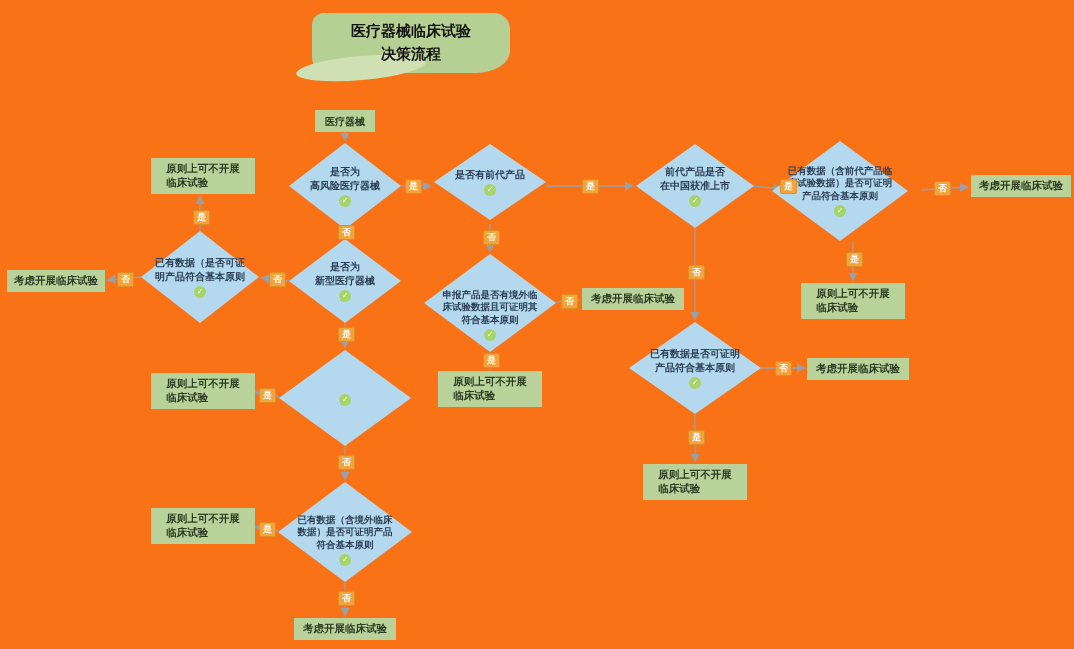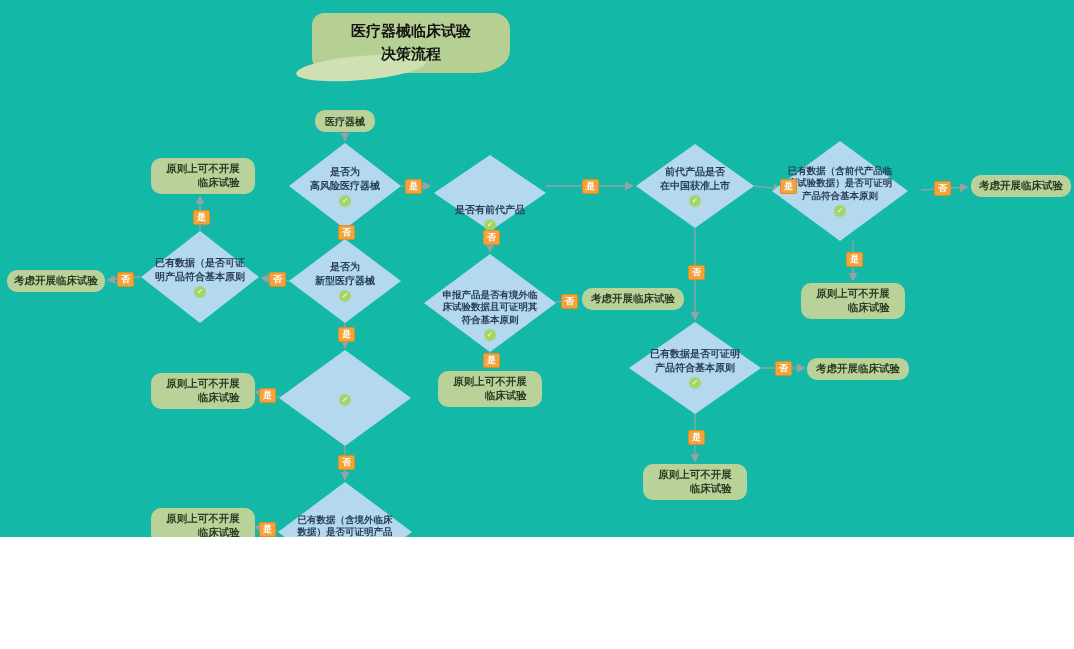--- a/index.html
+++ b/index.html
@@ -1,35 +1,35 @@
 <!DOCTYPE html>
 <html><head>
 <meta charset="utf-8">
 <style>
   html,body { margin:0; padding:0; background:#ffffff; }
   body { font-family:"DejaVu Sans","Liberation Sans",sans-serif; }
-  .canvas { position:relative; width:1074px; height:537px; background:#14b8a6; overflow:hidden; }
+  .canvas { position:relative; width:1074px; height:649px; background:#f97316; overflow:hidden; }
   .edges { position:absolute; left:0; top:0; width:1074px; height:649px; }
 
   .title-banner {
     position:absolute; left:312px; top:13px; width:198px; height:60px;
     background:#b6cf92; border-radius:12px 16px 34px 16px / 12px 16px 22px 16px;
     display:flex; align-items:center; justify-content:center; text-align:center;
     font-size:15px; font-weight:700; color:#141414; white-space:pre-line; line-height:1.55;
     z-index:2;
   }
   .title-banner::after {
     content:""; position:absolute; left:-16px; bottom:-7px; width:130px; height:24px;
     background:#cfe0b2; border-radius:50%; transform:rotate(-5deg); z-index:-1;
   }
 
   .start, .term {
     position:absolute; background:#b8d29a; color:#2d3b22;
-    font-size:10.5px; font-weight:700; text-align:right;
-    border-radius:10px; display:flex; align-items:center; justify-content:center;
+    font-size:10.5px; font-weight:700; text-align:left;
+    border-radius:0; display:flex; align-items:center; justify-content:center;
     white-space:pre-line; line-height:1.3; padding:2px 4px; box-sizing:border-box; z-index:2;
   }
 
   .diamond {
     position:absolute; display:flex; flex-direction:column; align-items:center;
     justify-content:center; text-align:center; z-index:2;
   }
   .diamond::before {
     content:""; position:absolute; left:0; top:0; right:0; bottom:0;
     background:#b4d9ee; clip-path:polygon(50% 0,100% 50%,50% 100%,0 50%);
@@ -88,21 +88,21 @@
 决策流程</div>
 
   <div class="start" style="left:315px;top:110px;width:60px;height:22px;font-size:10px;">医疗器械</div>
 
   <div class="diamond" style="left:289px;top:143px;width:112px;height:86px;">
     <span class="lbl">是否为
 高风险医疗器械</span>
     <span class="check">✓</span>
   </div>
 
-  <div class="diamond" style="left:434px;top:155px;width:112px;height:76px;justify-content:flex-end;">
+  <div class="diamond" style="left:434px;top:144px;width:112px;height:76px;">
     <span class="lbl">是否有前代产品</span>
     <span class="check">✓</span>
   </div>
 
   <div class="diamond" style="left:636px;top:144px;width:118px;height:84px;">
     <span class="lbl">前代产品是否
 在中国获准上市</span>
     <span class="check">✓</span>
   </div>
 

